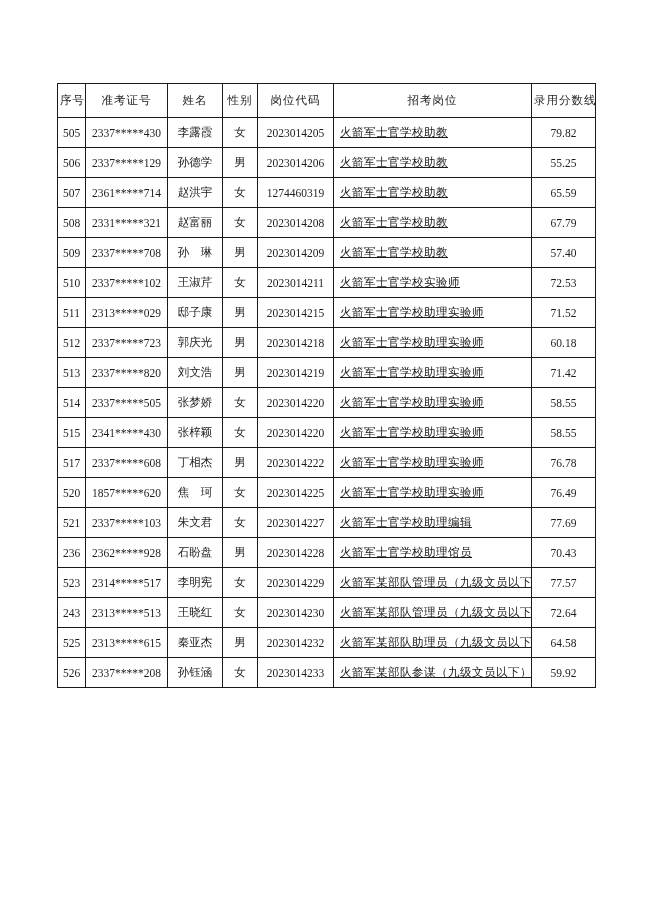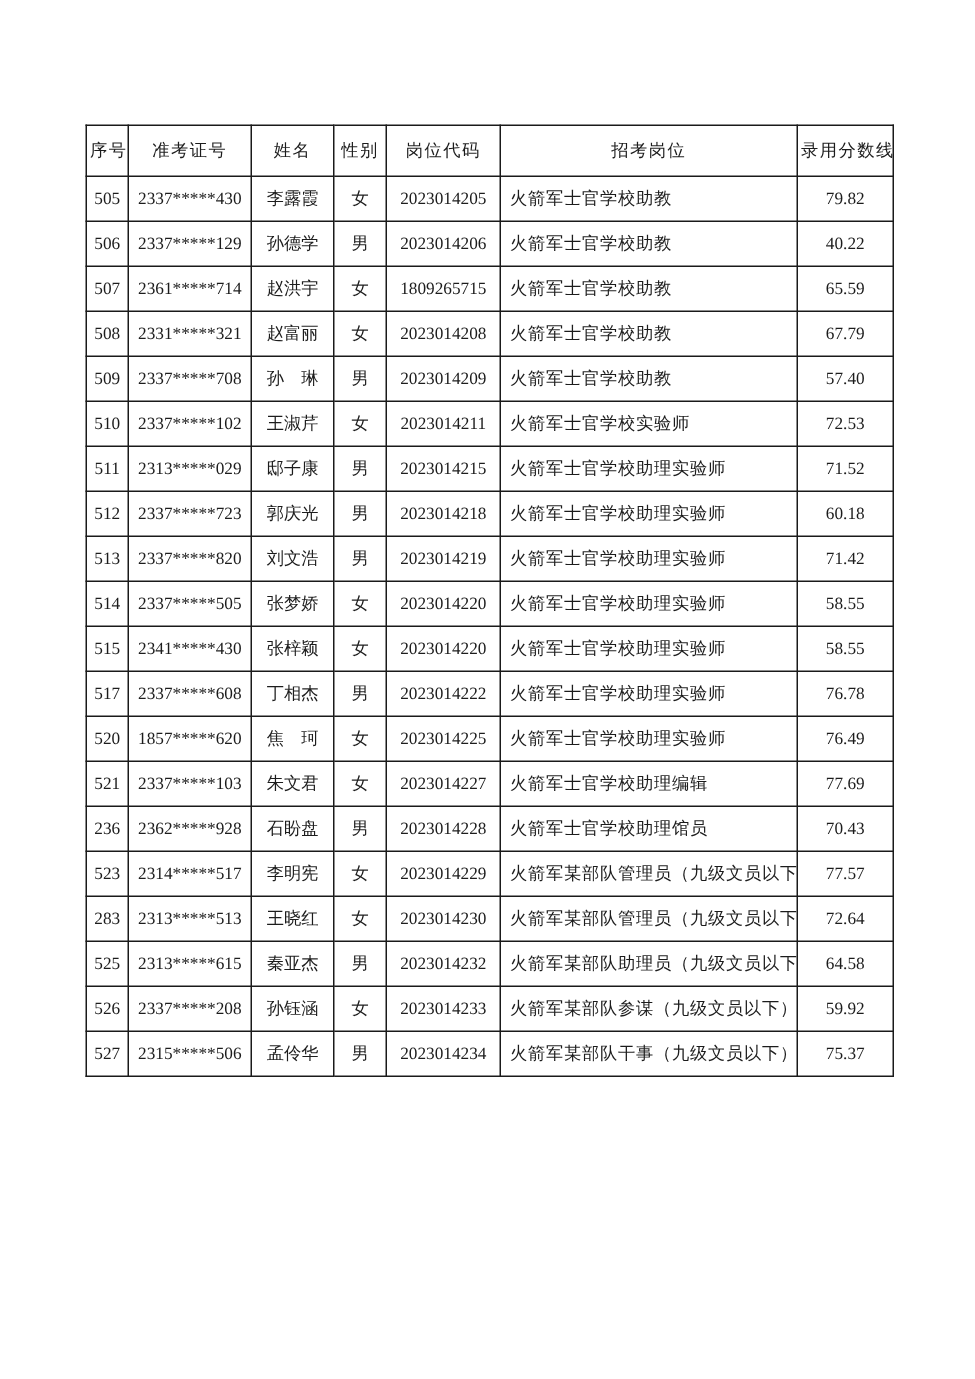--- a/index.html
+++ b/index.html
@@ -40,20 +40,21 @@
     font-size: 11.5px;
     letter-spacing: 1px;
   }
   table.score-table td {
     height: 29px;
   }
   table.score-table td.col-position {
     text-align: left;
     padding-left: 6px;
     letter-spacing: 0.5px;
+    text-decoration: underline;
   }
   table.score-table td.col-index,
   table.score-table td.col-position_code,
   table.score-table td.col-exam_id,
   table.score-table td.col-score_line {
     font-family: "Liberation Serif", "DejaVu Serif", serif;
     font-size: 11.5px;
   }
   .footer {
     position: absolute;
@@ -102,28 +103,28 @@
           <td class="col-position">火箭军士官学校助教</td>
           <td class="col-score_line">79.82</td>
         </tr>
         <tr>
           <td class="col-index">506</td>
           <td class="col-exam_id">2337*****129</td>
           <td class="col-name">孙德学</td>
           <td class="col-gender">男</td>
           <td class="col-position_code">2023014206</td>
           <td class="col-position">火箭军士官学校助教</td>
-          <td class="col-score_line">40.22</td>
+          <td class="col-score_line">55.25</td>
         </tr>
         <tr>
           <td class="col-index">507</td>
           <td class="col-exam_id">2361*****714</td>
           <td class="col-name">赵洪宇</td>
           <td class="col-gender">女</td>
-          <td class="col-position_code">1809265715</td>
+          <td class="col-position_code">1274460319</td>
           <td class="col-position">火箭军士官学校助教</td>
           <td class="col-score_line">65.59</td>
         </tr>
         <tr>
           <td class="col-index">508</td>
           <td class="col-exam_id">2331*****321</td>
           <td class="col-name">赵富丽</td>
           <td class="col-gender">女</td>
           <td class="col-position_code">2023014208</td>
           <td class="col-position">火箭军士官学校助教</td>
@@ -231,21 +232,21 @@
         <tr>
           <td class="col-index">523</td>
           <td class="col-exam_id">2314*****517</td>
           <td class="col-name">李明宪</td>
           <td class="col-gender">女</td>
           <td class="col-position_code">2023014229</td>
           <td class="col-position">火箭军某部队管理员（九级文员以下）</td>
           <td class="col-score_line">77.57</td>
         </tr>
         <tr>
-          <td class="col-index">283</td>
+          <td class="col-index">243</td>
           <td class="col-exam_id">2313*****513</td>
           <td class="col-name">王晓红</td>
           <td class="col-gender">女</td>
           <td class="col-position_code">2023014230</td>
           <td class="col-position">火箭军某部队管理员（九级文员以下）</td>
           <td class="col-score_line">72.64</td>
         </tr>
         <tr>
           <td class="col-index">525</td>
           <td class="col-exam_id">2313*****615</td>
@@ -257,27 +258,18 @@
         </tr>
         <tr>
           <td class="col-index">526</td>
           <td class="col-exam_id">2337*****208</td>
           <td class="col-name">孙钰涵</td>
           <td class="col-gender">女</td>
           <td class="col-position_code">2023014233</td>
           <td class="col-position">火箭军某部队参谋（九级文员以下）</td>
           <td class="col-score_line">59.92</td>
         </tr>
-        <tr>
-          <td class="col-index">527</td>
-          <td class="col-exam_id">2315*****506</td>
-          <td class="col-name">孟伶华</td>
-          <td class="col-gender">男</td>
-          <td class="col-position_code">2023014234</td>
-          <td class="col-position">火箭军某部队干事（九级文员以下）</td>
-          <td class="col-score_line">75.37</td>
-        </tr>
       </tbody>
   </table>
 
   <div class="footer">第 23 页，共 23 页</div>
 
 </div>
 
 </body></html>

